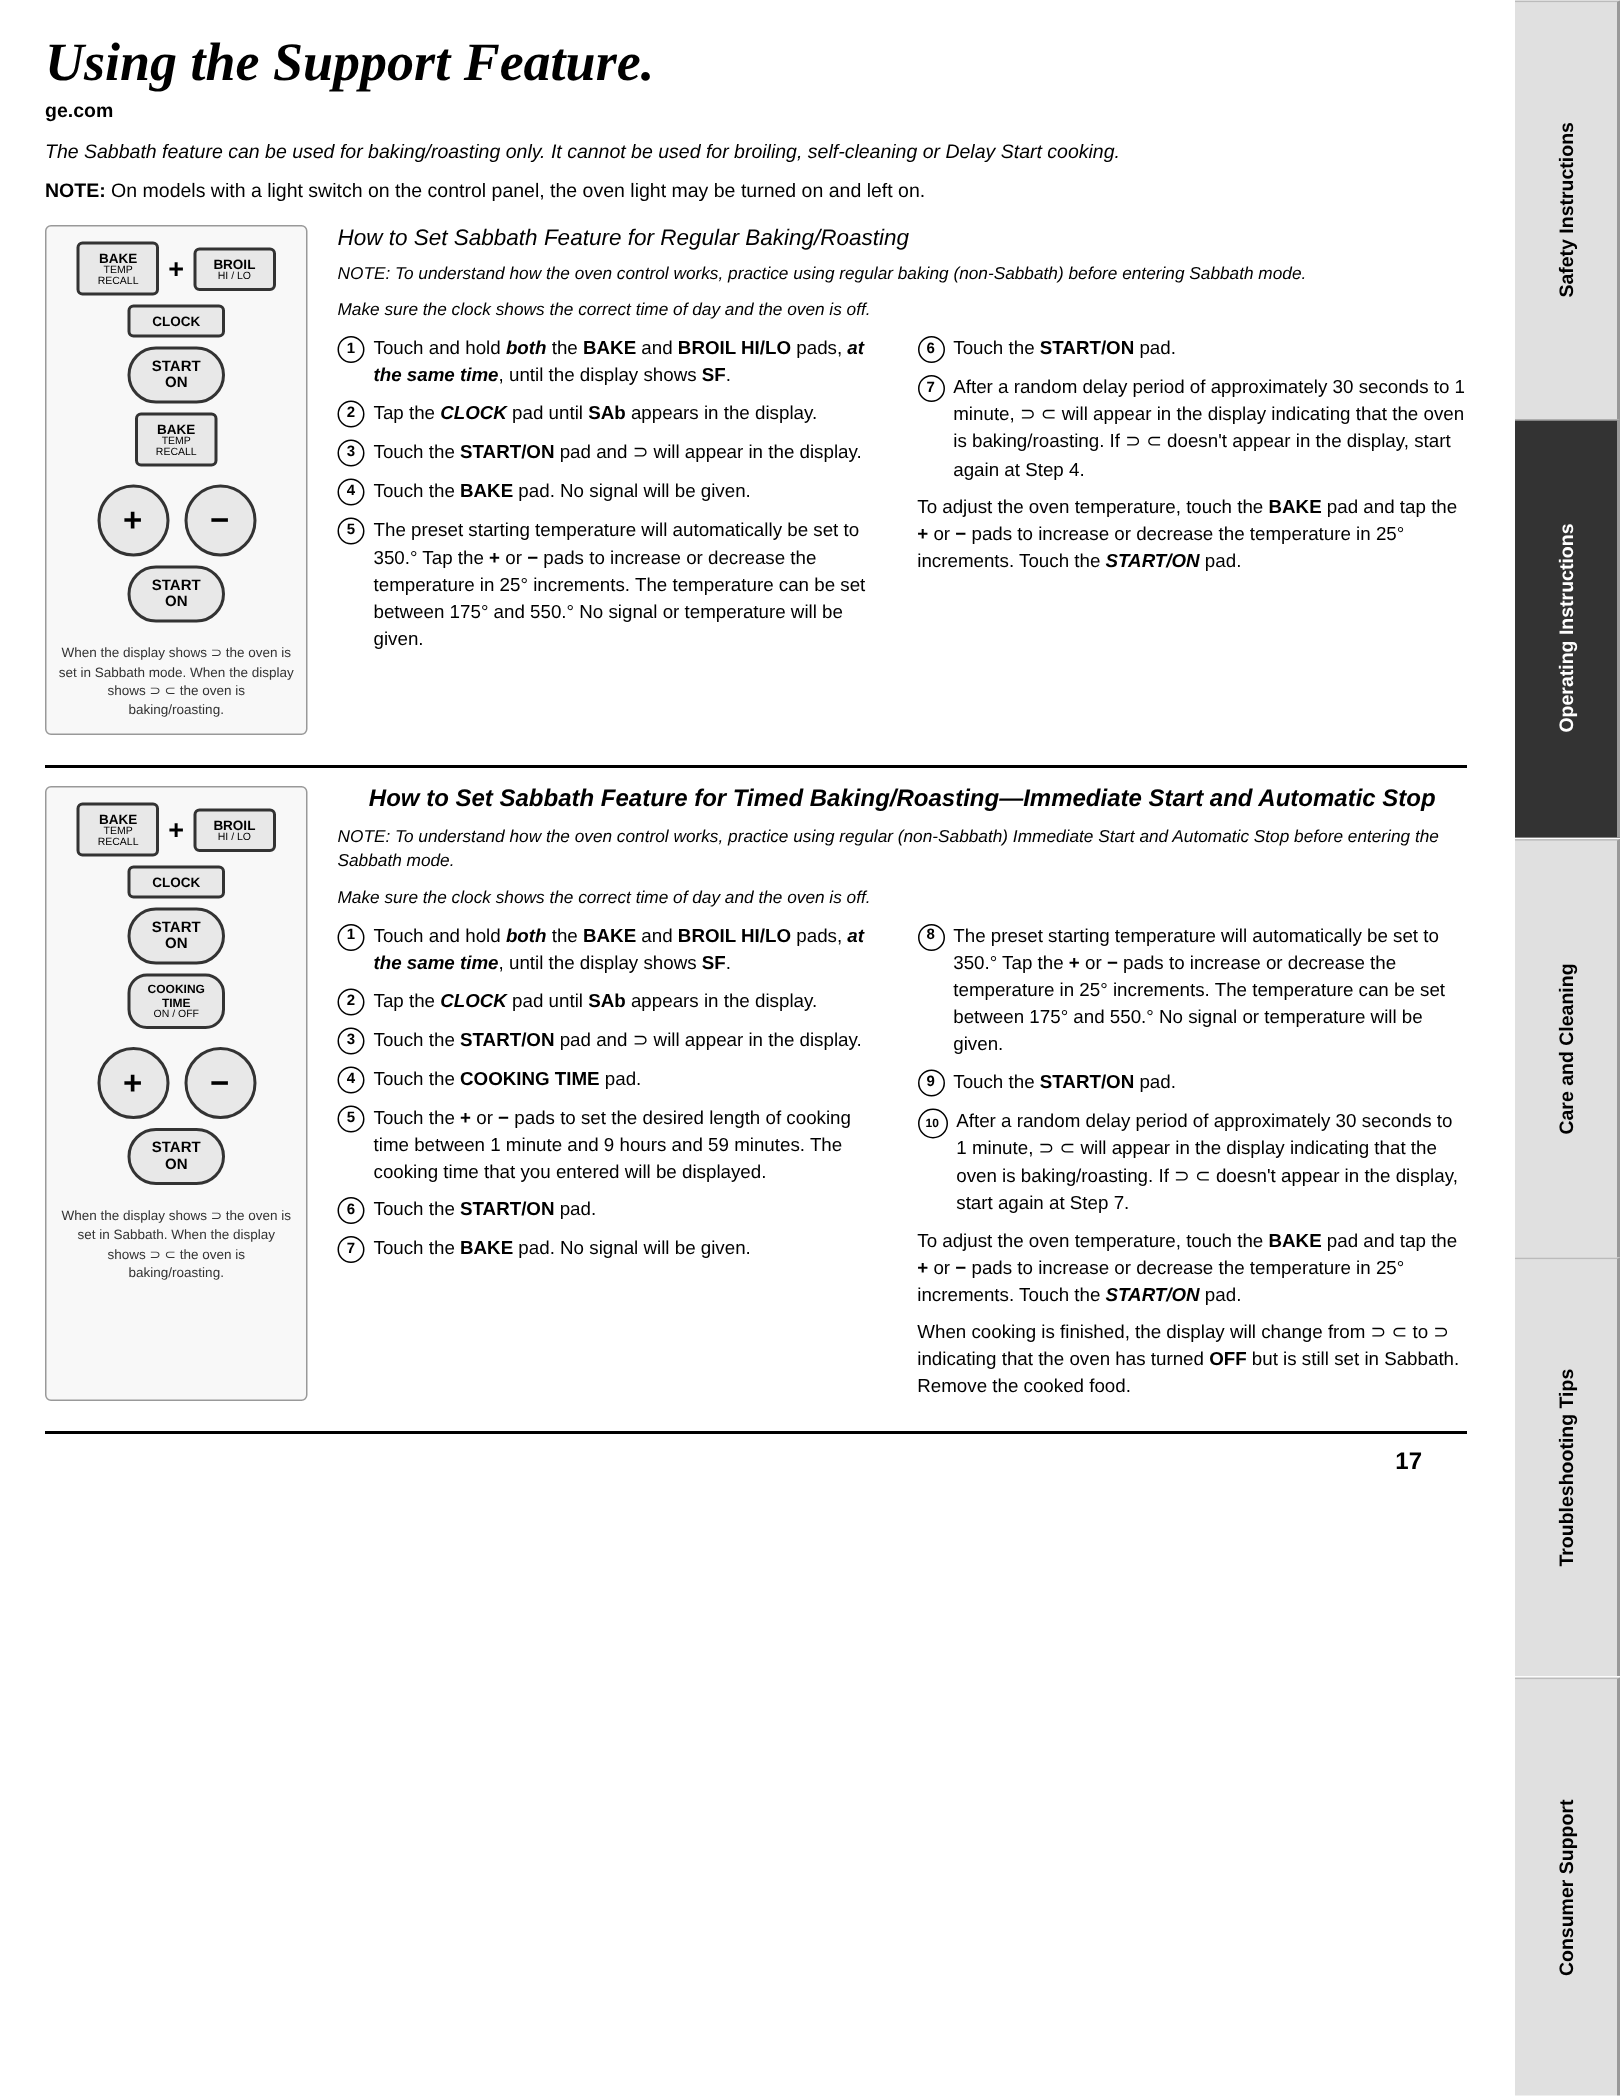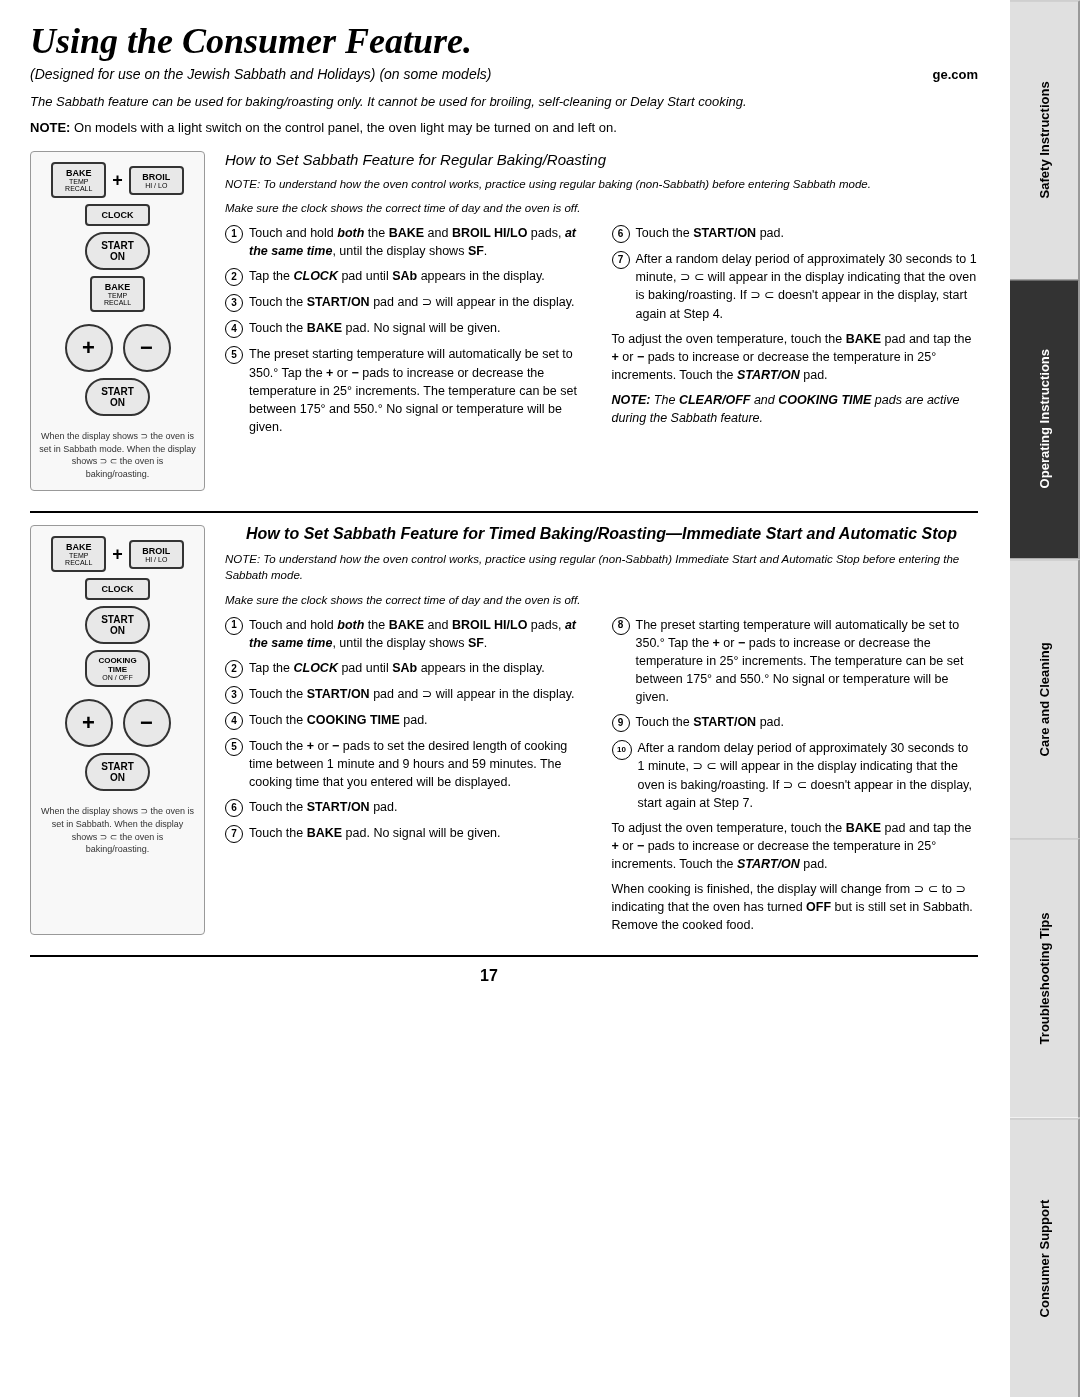--- a/index.html
+++ b/index.html
@@ -270,24 +270,23 @@
       font-size: 8px;
       font-weight: bold;
       border-radius: 13px;
     }
   </style>
 </head>
 <body>
 
 <div class="main-content">
 
-  <h1>Using the Consumer Feature.</h1>
+  <h1>Using the Support Feature.</h1>
 
   <div class="subtitle">
-    <span>(Designed for use on the Jewish Sabbath and Holidays) (on some models)</span>
     <span class="subtitle-right">ge.com</span>
   </div>
 
   <p class="intro-italic">
     <em>The Sabbath feature can be used for baking/roasting only. It cannot be used for broiling, self-cleaning or Delay Start cooking.</em>
   </p>
 
   <p class="note-bold">
     <b>NOTE:</b> <span>On models with a light switch on the control panel, the oven light may be turned on and left on.</span>
   </p>
@@ -371,21 +370,20 @@
             <li>
               <span class="step-num">6</span>
               <span class="step-content">Touch the <b>START/ON</b> pad.</span>
             </li>
             <li>
               <span class="step-num">7</span>
               <span class="step-content">After a random delay period of approximately 30 seconds to 1 minute, ⊃ ⊂ will appear in the display indicating that the oven is baking/roasting. If ⊃ ⊂ doesn't appear in the display, start again at Step 4.</span>
             </li>
           </ul>
           <p style="font-size:12.5px; line-height:1.45; margin-bottom:7px;">To adjust the oven temperature, touch the <b>BAKE</b> pad and tap the <b>+</b> or <b>−</b> pads to increase or decrease the temperature in 25° increments. Touch the <b><em>START/ON</em></b> pad.</p>
-          <p style="font-size:12.5px; line-height:1.45;"><em><b>NOTE:</b> The <b>CLEAR/OFF</b> and <b>COOKING TIME</b> pads are active during the Sabbath feature.</em></p>
         </div>
       </div>
     </div>
   </div>
 
   <hr class="section-divider">
 
   <div class="section-bottom">
 
     <div class="control-panel">
@@ -483,21 +481,21 @@
               <span class="step-content">After a random delay period of approximately 30 seconds to 1 minute, ⊃ ⊂ will appear in the display indicating that the oven is baking/roasting. If ⊃ ⊂ doesn't appear in the display, start again at Step 7.</span>
             </li>
           </ul>
           <p style="font-size:12.5px; line-height:1.45; margin-bottom:7px;">To adjust the oven temperature, touch the <b>BAKE</b> pad and tap the <b>+</b> or <b>−</b> pads to increase or decrease the temperature in 25° increments. Touch the <b><em>START/ON</em></b> pad.</p>
           <p style="font-size:12.5px; line-height:1.45;">When cooking is finished, the display will change from ⊃ ⊂ to ⊃ indicating that the oven has turned <b>OFF</b> but is still set in Sabbath. Remove the cooked food.</p>
         </div>
       </div>
     </div>
   </div>
 
-  <div class="page-number" style="text-align: center; padding-right: 30px; border-top: 2px solid #000; margin-top: 20px;">17</div>
+  <div class="page-number" style="text-align: right; padding-right: 30px; border-top: 2px solid #000; margin-top: 20px;">17</div>
 
 </div>
 
 <div class="right-sidebar">
   <div class="sidebar-tab">
     <span>Safety Instructions</span>
   </div>
   <div class="sidebar-tab dark">
     <span>Operating Instructions</span>
   </div>

